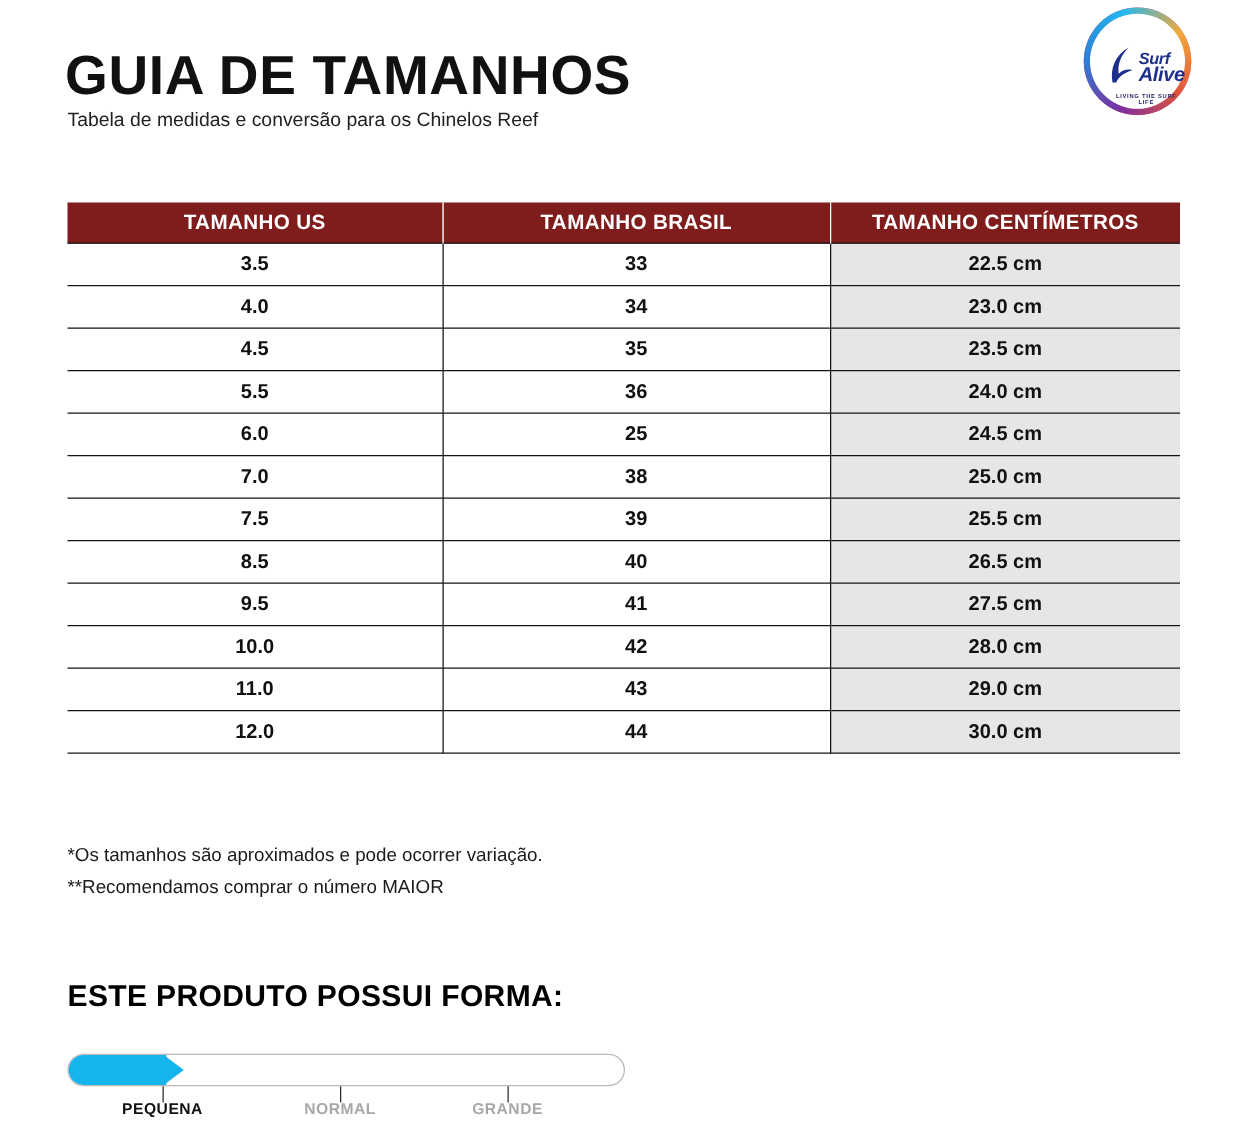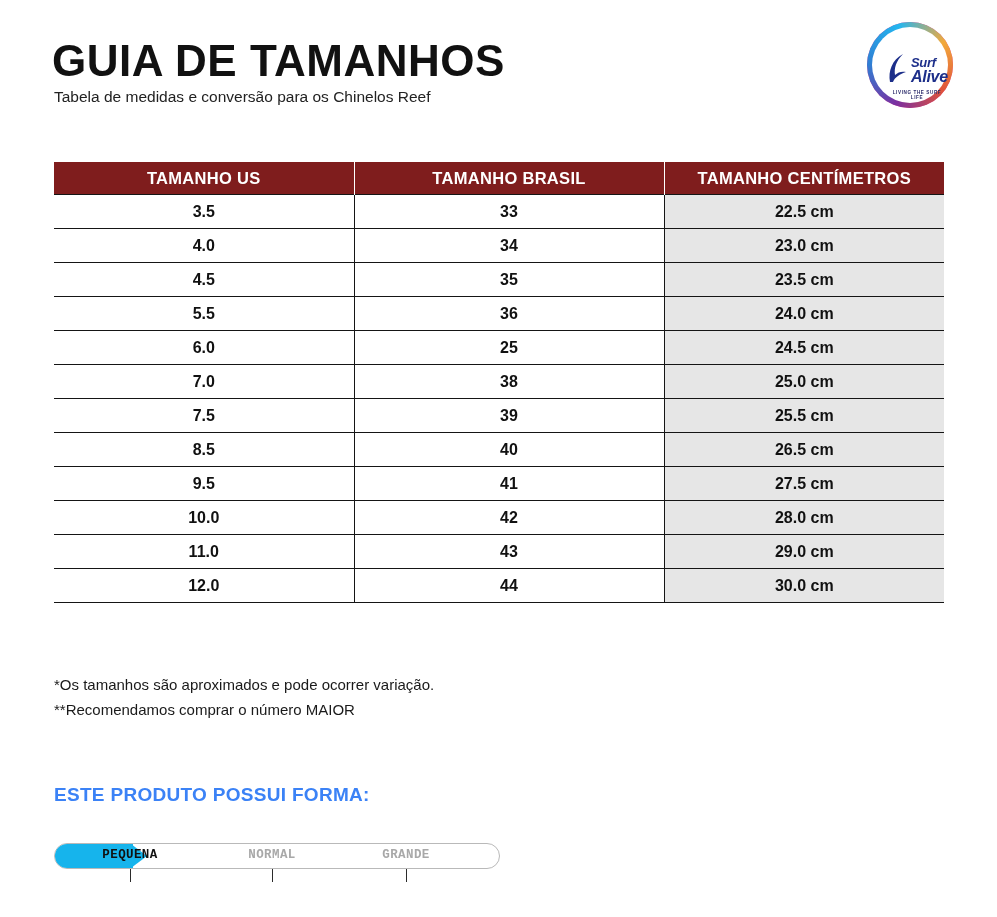--- a/index.html
+++ b/index.html
@@ -39,21 +39,21 @@
     top: 88px;
     font-size: 15.5px;
     color: #222222;
     white-space: nowrap;
   }
 
   
   #logo {
     position: absolute;
     right: 44px;
-    top: 22px;
+    top: 6px;
     width: 86px;
     height: 86px;
     border-radius: 50%;
     background: #ec4899;
   }
   #logo .ring {
     position: absolute;
     left: 0; top: 0;
     width: 86px; height: 86px;
     border-radius: 50%;
@@ -159,24 +159,24 @@
     font-size: 15px;
     line-height: 25px;
     color: #1a1a1a;
   }
 
   
   #form-title {
     position: absolute;
     left: 54px;
     top: 784px;
-    font-size: 19px;
+    font-size: 24px;
     font-weight: bold;
     letter-spacing: 0.3px;
-    color: #3b82f6;
+    color: #000000;
   }
   #fit-bar {
     position: absolute;
     left: 54px;
     top: 843px;
     width: 446px;
     height: 26px;
     border: 1px solid #b9b9b9;
     border-radius: 13px;
     background: #ffffff;
@@ -204,27 +204,26 @@
     width: 1px;
     height: 13px;
     background: #2b2b2b;
     top: 869px;
   }
   #tick-1 { left: 130px; }
   #tick-2 { left: 272px; }
   #tick-3 { left: 406px; }
   .fit-label {
     position: absolute;
-    top: 848px;
+    top: 880px;
     font-size: 12.5px;
     font-weight: bold;
     letter-spacing: 0.4px;
     transform: translateX(-50%);
     white-space: nowrap;
-    font-family: Liberation Mono, monospace;
   }
   #label-pequena { left: 130px; color: #111111; }
   #label-normal  { left: 272px; color: #a8a8a8; }
   #label-grande  { left: 406px; color: #a8a8a8; }
 </style>
 </head>
 <body>
 
 <div id="header">
   <div id="page-title">GUIA DE TAMANHOS</div>

